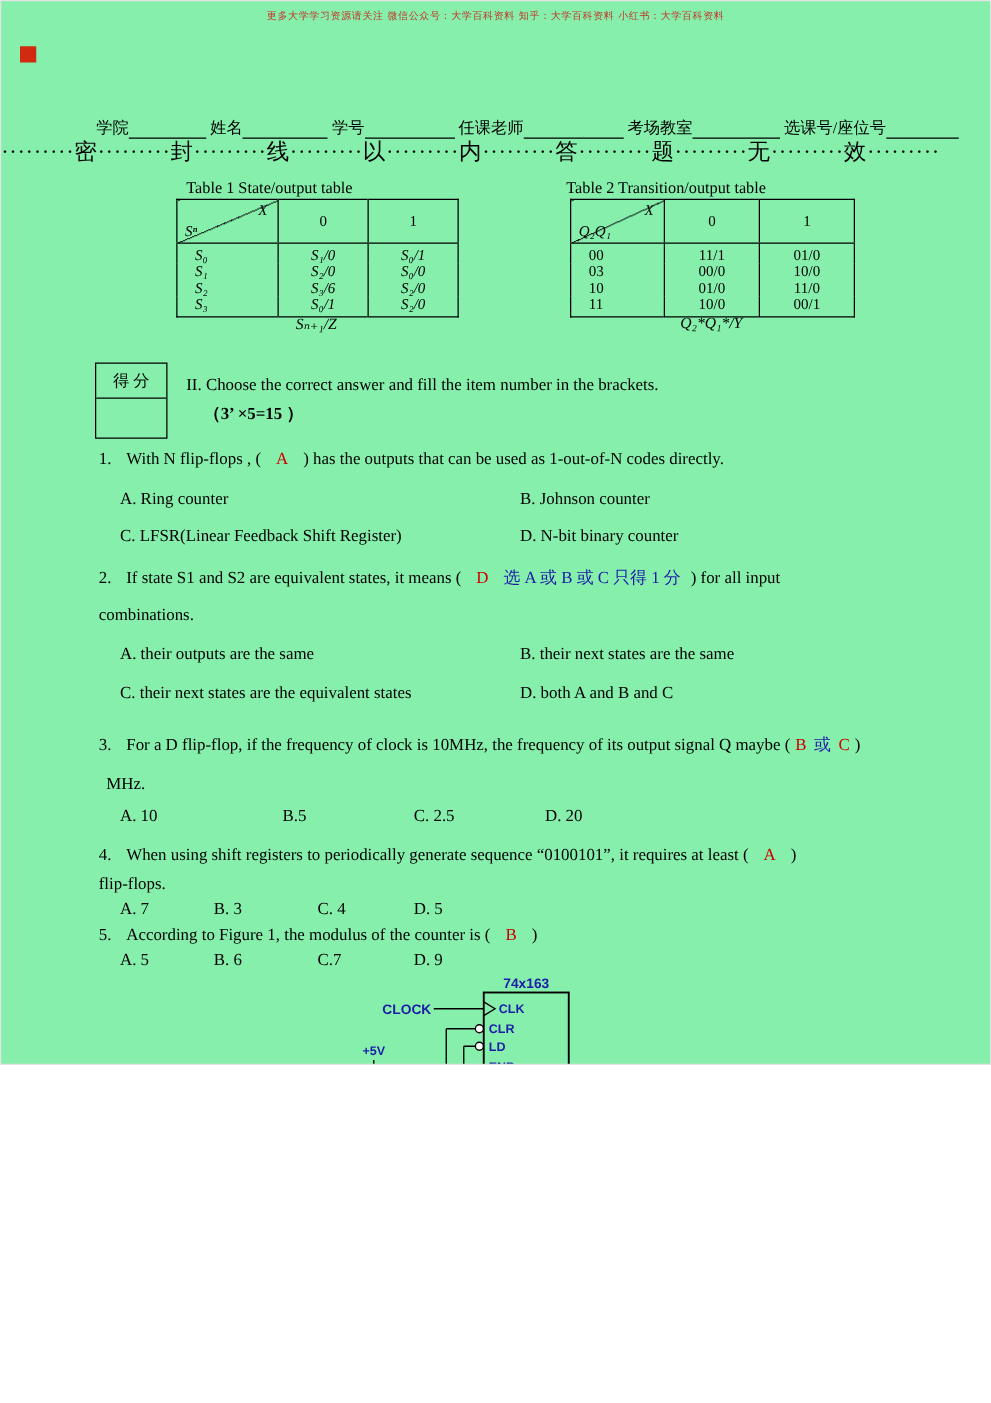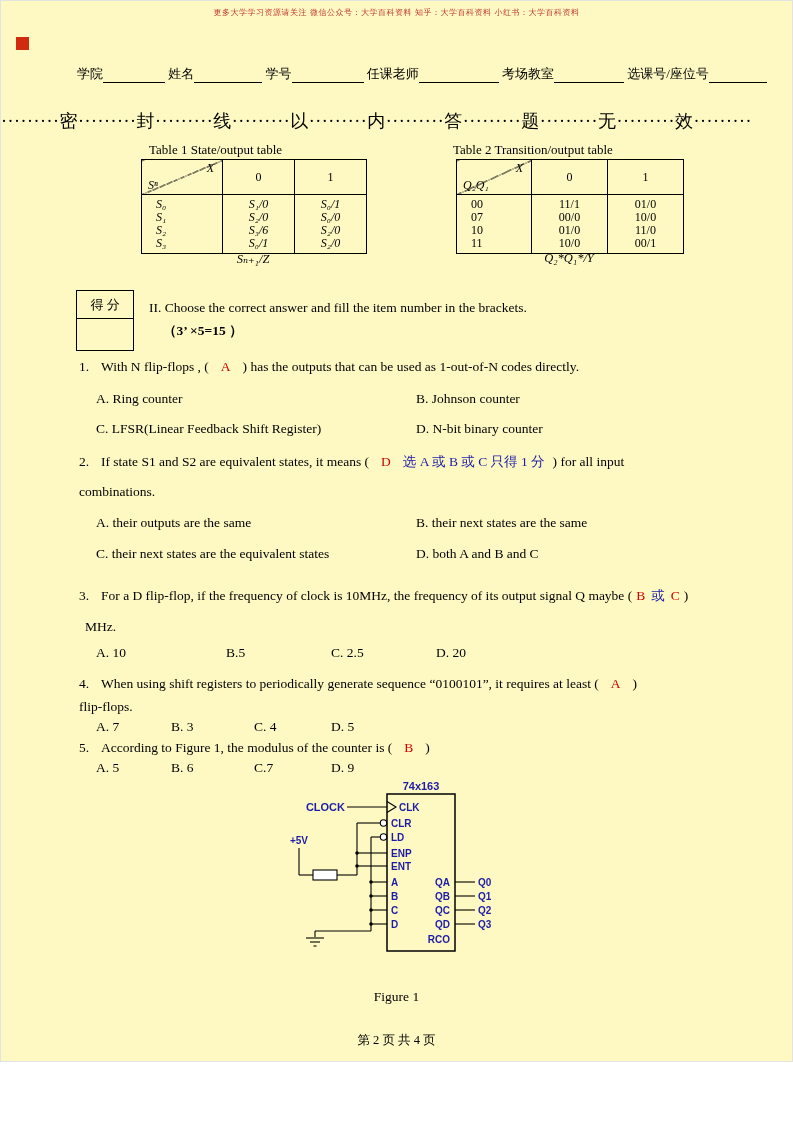--- a/index.html
+++ b/index.html
@@ -1,26 +1,26 @@
 <!DOCTYPE html>
 <html><head>
 <meta charset="utf-8">
 <style>
   html,body{margin:0;padding:0;background:#fff;}
-  .page{position:relative;width:793px;height:1062px;background:#fef9c3;overflow:hidden;
+  .page{position:relative;width:793px;height:852px;background:#86efac;overflow:hidden;
         font-family:"Liberation Serif","DejaVu Serif",serif;color:#000;
         border:1px solid #e3e3e3;box-sizing:border-box;}
   .abs{position:absolute;}
   .it{font-style:italic;}
 
   .watermark{top:6px;left:0;width:100%;text-align:center;font-size:8px;color:#c0392b;
              font-family:"DejaVu Sans",sans-serif;letter-spacing:.5px;}
   .red-square{left:15px;top:36px;width:13px;height:13px;background:#d02a10;}
 
-  .header-row{left:76px;top:64px;width:660px;font-size:13px;white-space:nowrap;text-align:center;}
+  .header-row{left:76px;top:92px;width:660px;font-size:13px;white-space:nowrap;text-align:center;}
   .blank{display:inline-block;border-bottom:1px solid #000;height:13px;vertical-align:bottom;}
 
   .seal{left:0;top:108px;width:100%;font-size:18px;letter-spacing:.5px;}
 
   .tbl-title{font-size:13px;}
   table.tbl{border-collapse:collapse;border:1.2px solid #000;font-size:12px;}
   .tbl td{border-left:1px solid #000;text-align:center;padding:0;}
   .tbl td:first-child{border-left:none;}
   .tbl tr.hdr td{border-bottom:1px solid #000;height:34px;}
   .tbl tr.bd td{height:13px;line-height:13px;font-size:12px;}
@@ -123,21 +123,21 @@
       </td>
       <td style="width:75px">0</td>
       <td style="width:75px">1</td>
     </tr>
     <tr class="bd first">
       <td class="lblcol">00</td>
       <td>11/1</td>
       <td>01/0</td>
     </tr>
     <tr class="bd">
-      <td class="lblcol">07</td>
+      <td class="lblcol">03</td>
       <td>00/0</td>
       <td>10/0</td>
     </tr>
     <tr class="bd">
       <td class="lblcol">10</td>
       <td>01/0</td>
       <td>11/0</td>
     </tr>
     <tr class="bd last">
       <td class="lblcol">11</td>

